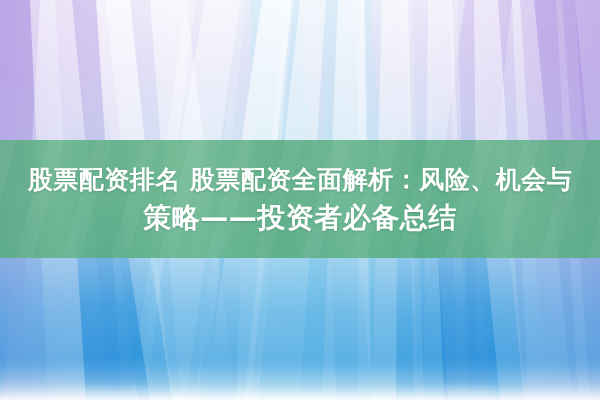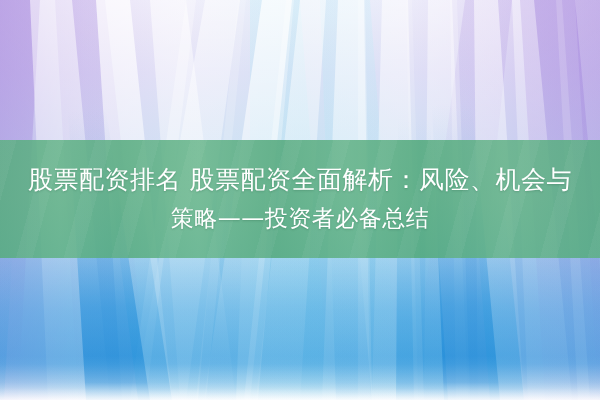--- a/index.html
+++ b/index.html
@@ -108,30 +108,30 @@
         rgba(255,255,255,0.045) 16px,
         rgba(255,255,255,0.0) 16px,
         rgba(255,255,255,0.0) 46px);
     pointer-events: none;
   }
 
   .title-line {
     position: relative;
     z-index: 2;
     color: #ffffff;
-    font-weight: 400;
+    font-weight: 700;
     font-size: 25px;
     line-height: 38px;
     letter-spacing: 0.5px;
     white-space: nowrap;
     text-align: center;
     text-shadow: 0 1px 2px rgba(40,90,65,0.28);
   }
   .title-line.l1 { font-size: 25px; }
-  .title-line.l2 { font-size: 23px; }
+  .title-line.l2 { font-size: 28px; }
 
   
   .watermark {
     position: absolute;
     left: 0; right: 0;
     bottom: 8px;
     text-align: center;
     font-size: 11px;
     color: rgba(255,255,255,0.30);
     letter-spacing: 2px;

